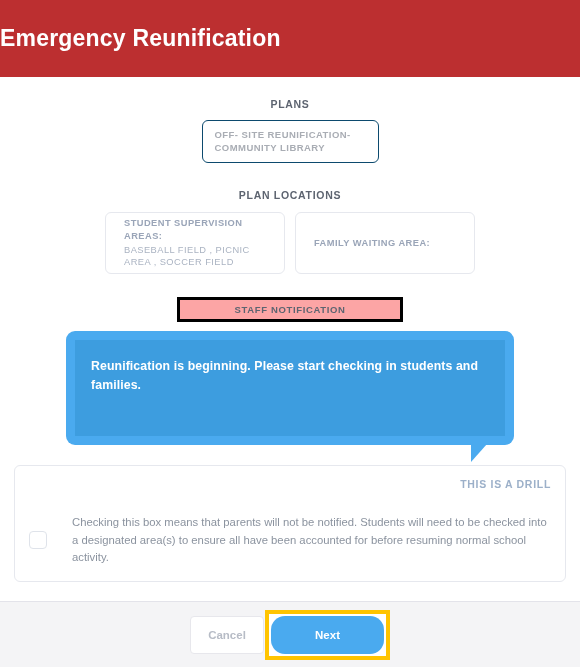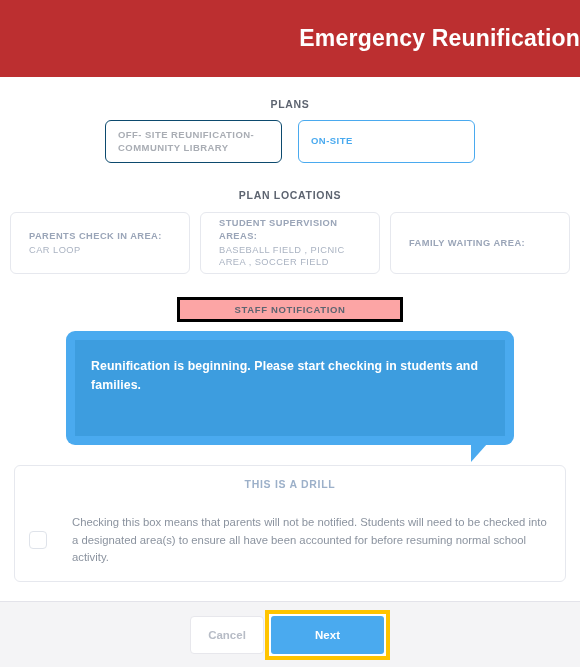--- a/index.html
+++ b/index.html
@@ -23,21 +23,21 @@
     flex-direction: column;
     background: #ffffff;
   }
 
   
   .header {
     height: 77px;
     background: #bc2f30;
     display: flex;
     align-items: center;
-    justify-content: flex-end;
+    justify-content: flex-start;
     flex: 0 0 auto;
   }
   .header-title {
     color: #ffffff;
     font-size: 23px;
     font-weight: bold;
     letter-spacing: 0.2px;
   }
 
   
@@ -194,21 +194,21 @@
 
   
   .drill-box {
     margin: 20px 4px 0 4px;
     border: 1px solid #e6e8ee;
     border-radius: 6px;
     background: #ffffff;
     padding: 12px 14px 14px 14px;
   }
   .drill-title {
-    text-align: center;
+    text-align: right;
     font-size: 10.5px;
     font-weight: bold;
     letter-spacing: 0.7px;
     color: #9cb0c9;
     text-transform: uppercase;
   }
   .drill-row {
     margin-top: 24px;
     display: flex;
     align-items: center;
@@ -259,21 +259,21 @@
     border: 4px solid #ffc400;
     padding: 2px;
     background: #ffffff;
     margin-left: 1px;
   }
   .btn-next {
     width: 113px;
     height: 38px;
     background: #4aaaef;
     border: none;
-    border-radius: 3px;
+    border-radius: 14px;
     color: #ffffff;
     font-size: 11.5px;
     font-family: "Liberation Sans", sans-serif;
     font-weight: bold;
     cursor: pointer;
   }
 </style>
 </head>
 <body>
 
@@ -283,31 +283,24 @@
     <div class="header-title">Emergency Reunification</div>
   </div>
 
   <div class="body">
 
     <div class="section-label plans-label">PLANS</div>
     <div class="plans-row">
       <div class="plan-card">
         <span class="plan-text">OFF- SITE REUNIFICATION- COMMUNITY LIBRARY</span>
       </div>
-      <div class="plan-card selected">
-        <span class="plan-text">ON-SITE</span>
-      </div>
     </div>
 
     <div class="section-label locations-label">PLAN LOCATIONS</div>
     <div class="locations-row">
-      <div class="location-card">
-        <div class="location-title">PARENTS CHECK IN AREA:</div>
-        <div class="location-value">CAR LOOP</div>
-      </div>
       <div class="location-card">
         <div class="location-title">STUDENT SUPERVISION AREAS:</div>
         <div class="location-value">BASEBALL FIELD , PICNIC AREA , SOCCER FIELD</div>
       </div>
       <div class="location-card">
         <div class="location-title">FAMILY WAITING AREA:</div>
       </div>
     </div>
 
     <div class="staff-wrap">

